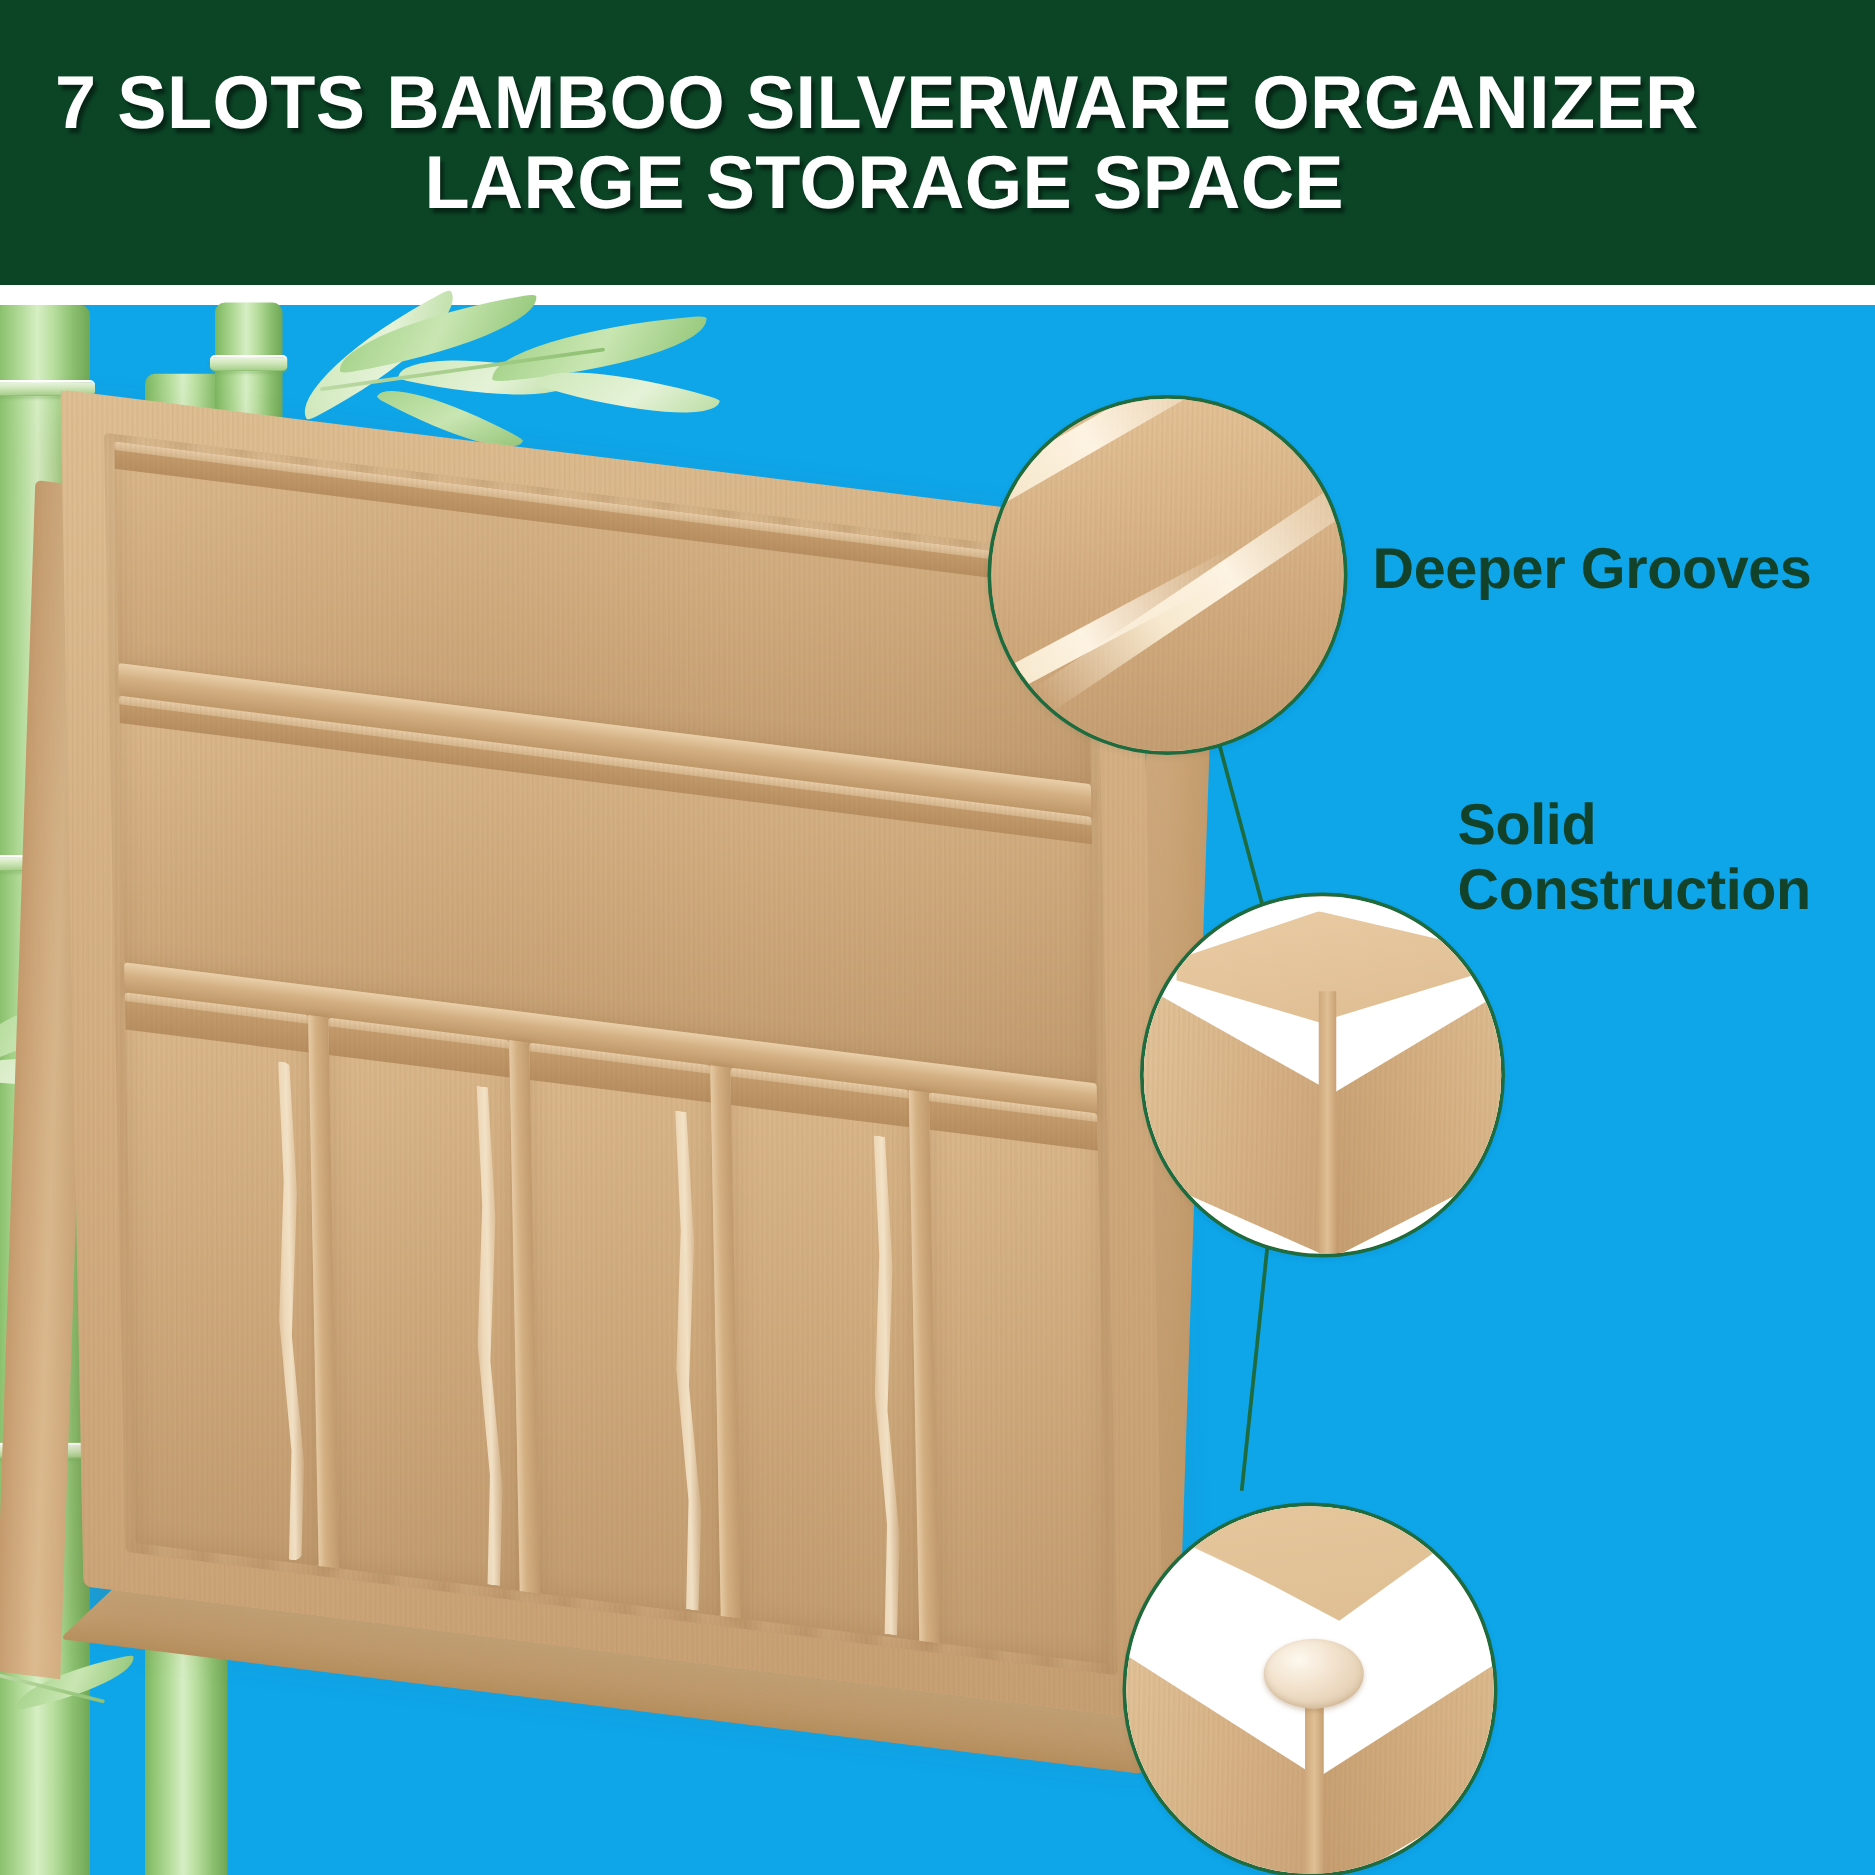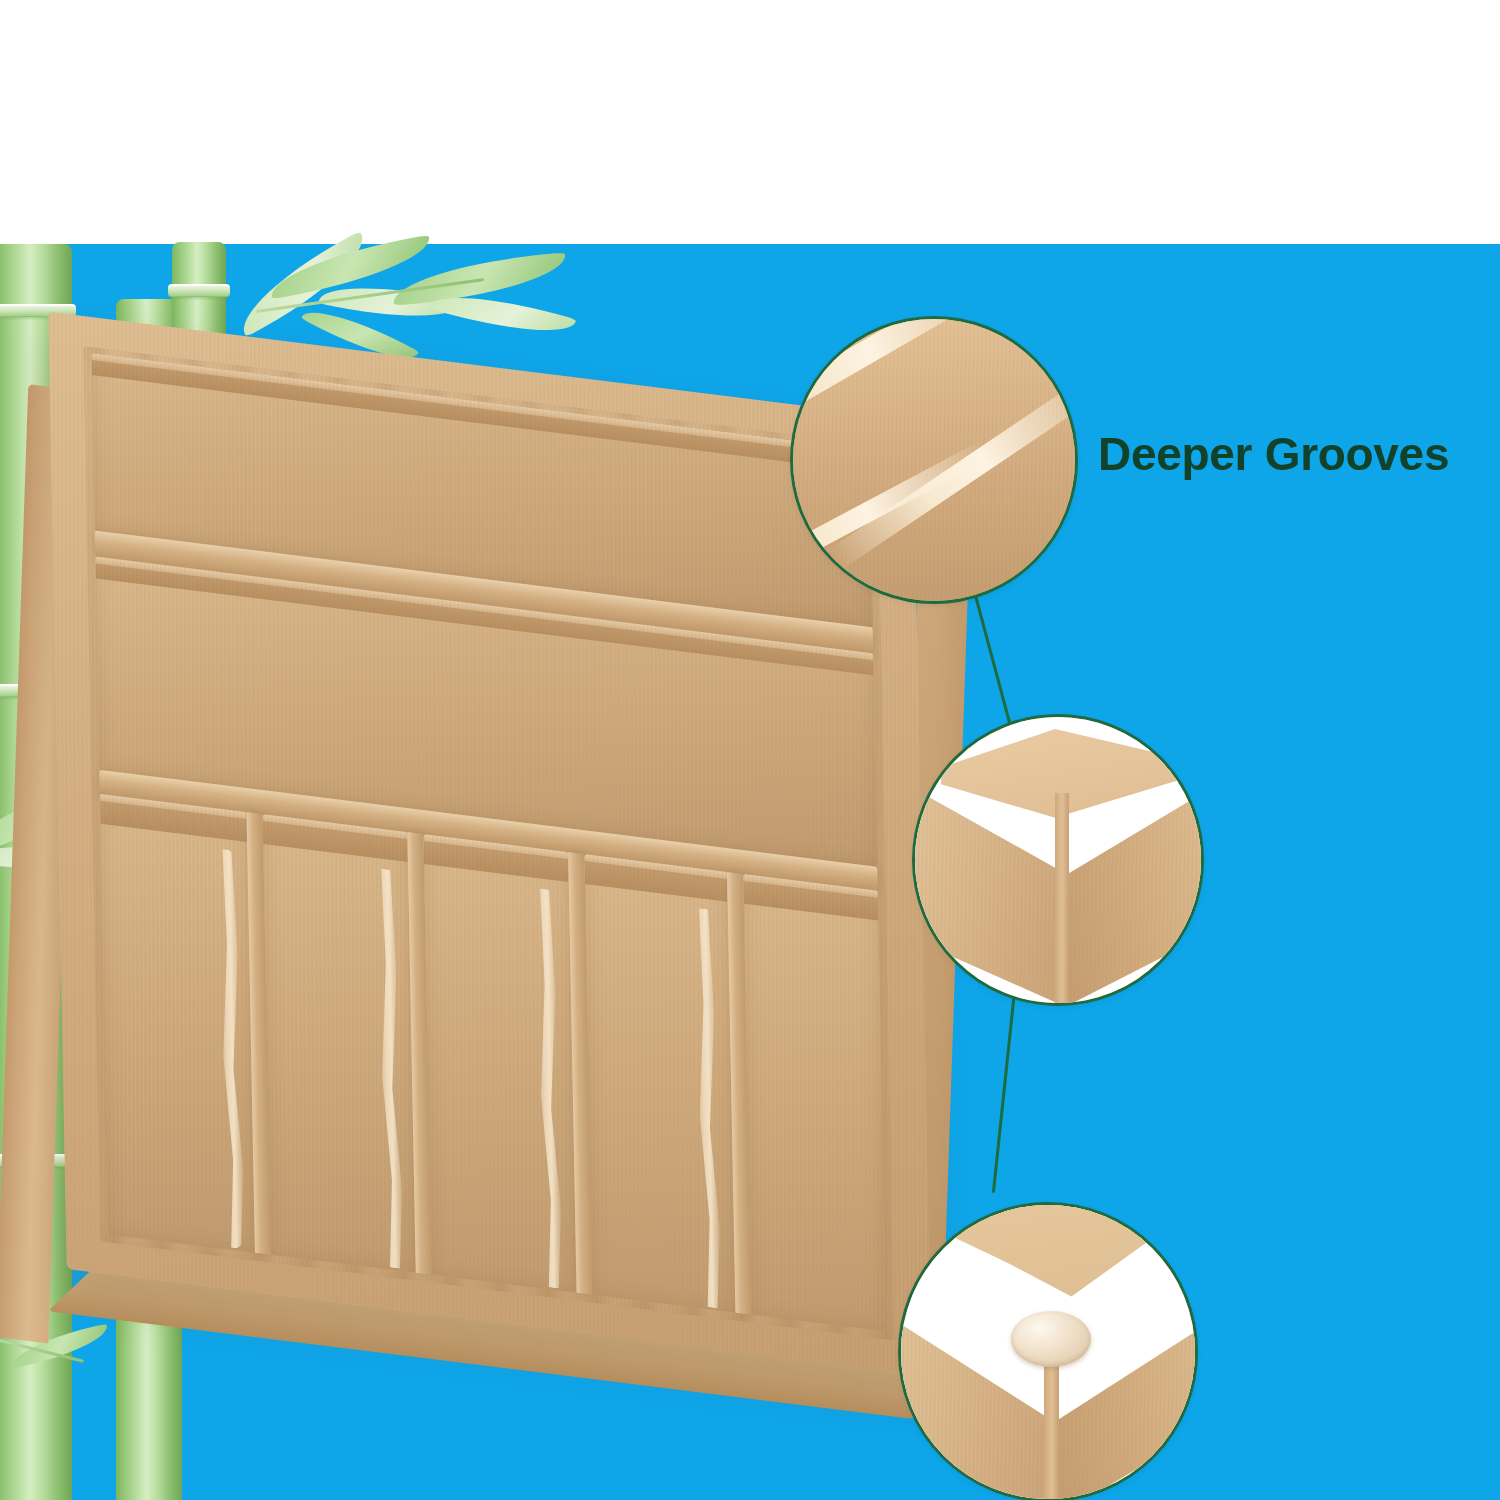--- a/index.html
+++ b/index.html
@@ -209,20 +209,24 @@
     border-radius:50%;
     background:radial-gradient(ellipse at 35% 30%, #fdf8ee 0%, #f2e2cd 40%, #e4cfb2 75%, #d9c0a0 100%);
     box-shadow:0 2px 4px rgba(150,115,75,.35), inset 0 -2px 5px rgba(180,150,115,.45);
   }
 </style>
 </head>
 <body>
 
 <div id="stage">
 
+  <div id="header-banner">
+    <div class="title-line" id="title-line-1">7 SLOTS BAMBOO SILVERWARE ORGANIZER</div>
+    <div class="title-line" id="title-line-2">LARGE STORAGE SPACE</div>
+  </div>
 
   <div id="scene">
 
     <div>
 
       <div class="bamboo-stalk" style="left:-6px; top:0px; width:78px; height:1272px;">
         <div class="stalk-body"></div>
         <div class="node" style="top:440px;"></div>
         <div class="node" style="top:910px;"></div>
         <div class="node" style="top:60px;"></div>
@@ -367,20 +371,22 @@
         </div>
 
         <div class="corner-right-face" style="left:146px; top:40px; width:168px; height:252px;
              clip-path:polygon(0% 48%, 100% 8%, 100% 66%, 0% 100%);">
           <div class="grain"></div>
         </div>
 
         <div class="corner-edge" style="left:140px; top:76px; width:14px; height:218px;"></div>
       </div>
     </div>
+    <div class="callout-label" style="left:1166px; top:390px;">Solid
+Construction</div>
 
     <div class="callout-circle" style="left:898px; top:958px; width:300px; height:300px;">
       <div class="circle-fill">
         <div style="position:absolute; inset:0; background:#ffffff;"></div>
 
         <div class="corner-top" style="left:-20px; top:-20px; width:340px; height:180px;
              clip-path:polygon(0% 10%, 56% 60%, 100% 4%, 100% 0%, 0% 0%);"></div>
         <div style="position:absolute; left:-20px; top:-20px; width:340px; height:180px;
              background:linear-gradient(172deg,#e7c99f,#dab88c);
              clip-path:polygon(0% 6%, 56% 62%, 100% 2%, 100% 0%, 0% 0%);"></div>

